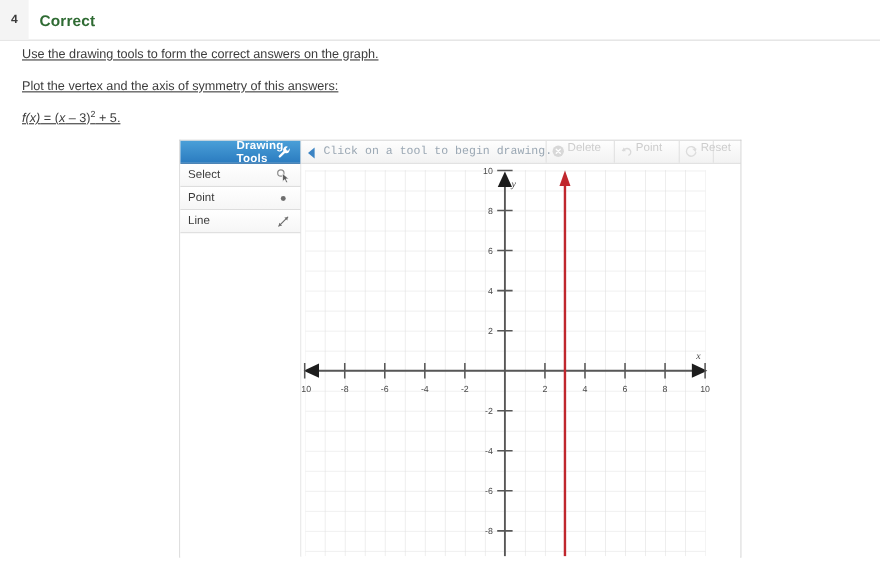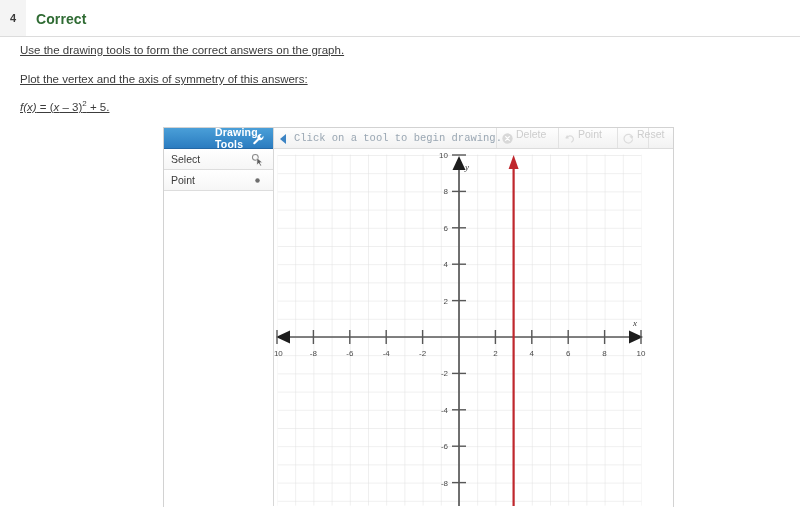--- a/index.html
+++ b/index.html
@@ -230,20 +230,30 @@
 
     <div class="tool-item">
       <span class="tool-label">Point</span>
       <span class="tool-icon">
         <svg width="15" height="15" viewBox="0 0 24 24">
           <circle cx="12" cy="12" r="3.6" fill="#6e6e6e"></circle>
         </svg>
       </span>
     </div>
 
+    <div class="tool-item">
+      <span class="tool-label">Line</span>
+      <span class="tool-icon">
+        <svg width="15" height="15" viewBox="0 0 24 24">
+          <path d="M5.5 18.5 L18.5 5.5" stroke="#6e6e6e" stroke-width="1.8" stroke-linecap="round"></path>
+          <path d="M18.5 5.5 L13.6 6.1 L17.9 10.4 Z" fill="#6e6e6e"></path>
+          <path d="M5.5 18.5 L10.4 17.9 L6.1 13.6 Z" fill="#6e6e6e"></path>
+        </svg>
+      </span>
+    </div>
 
     <div id="tools-filler"></div>
   </div>
 
   <div id="status-bar">
     <div id="collapse-arrow"></div>
     <div id="status-text">Click on a tool to begin drawing.</div>
 
     <div class="action-button" id="btn-delete">
       <span class="action-icon">

